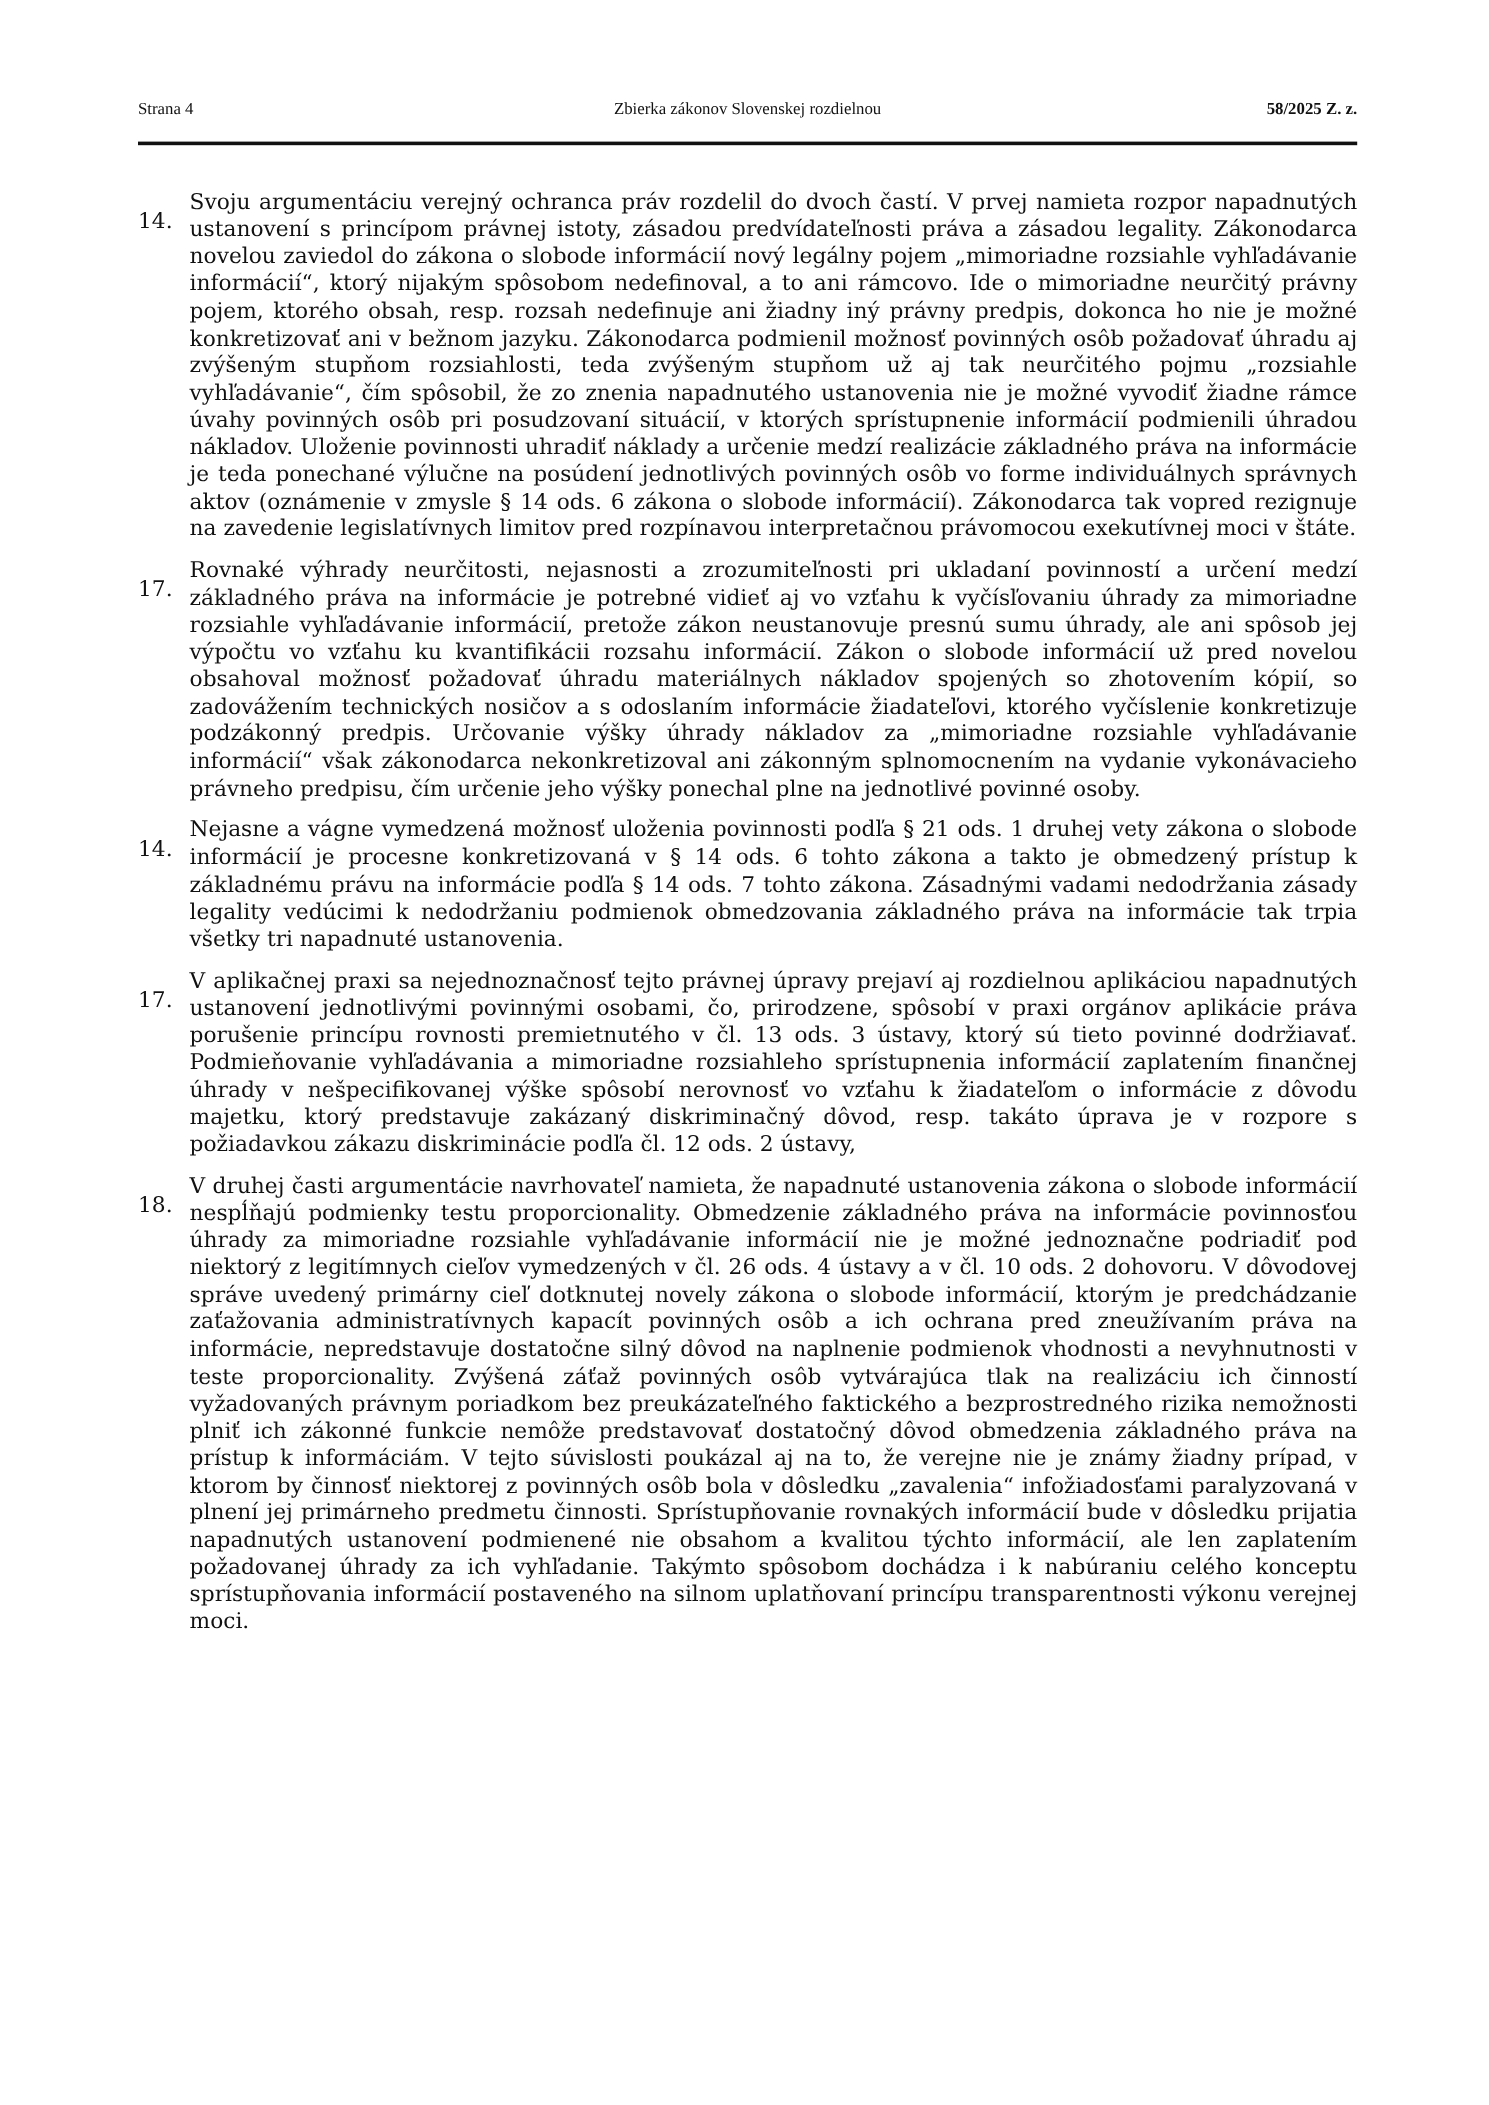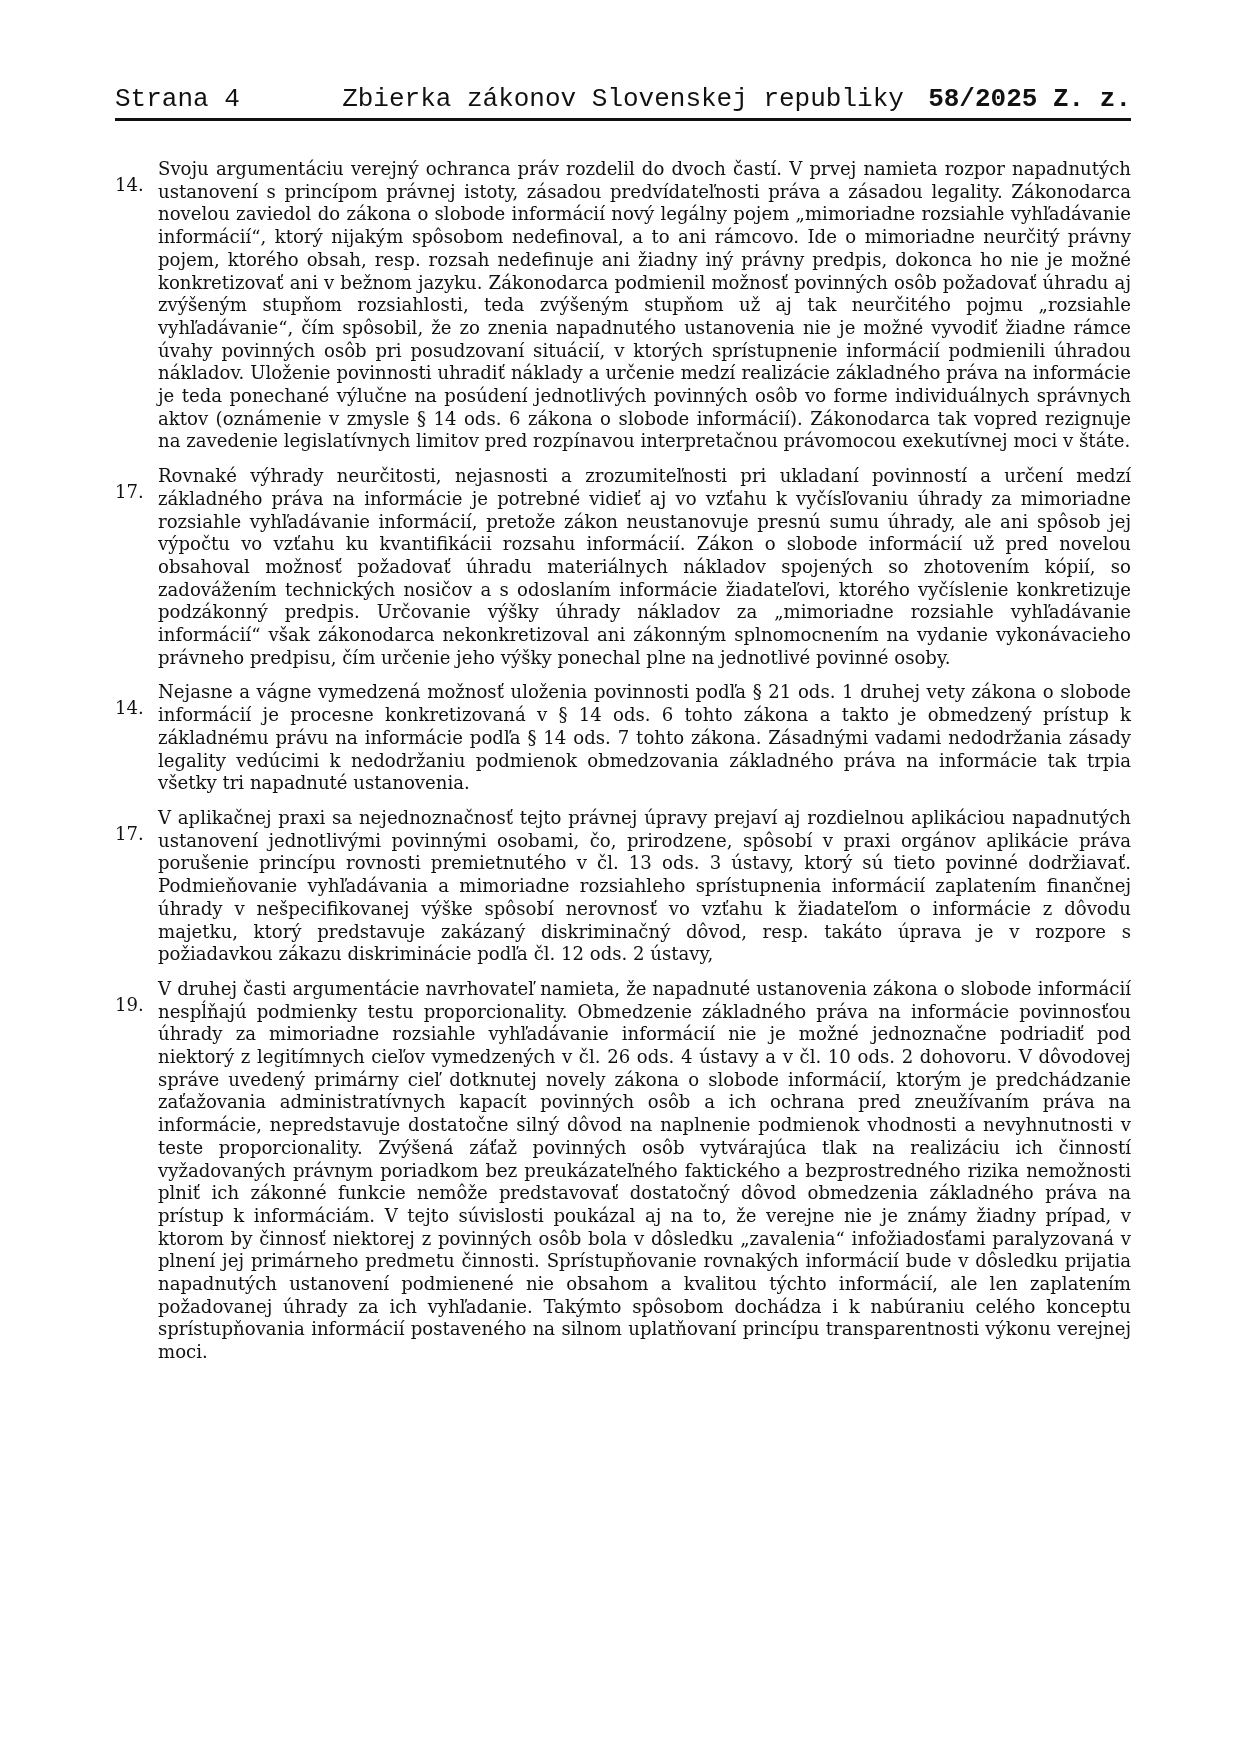--- a/index.html
+++ b/index.html
@@ -1,36 +1,36 @@
 <!DOCTYPE html>
 <html><head>
 <meta charset="utf-8">
 <style>
   html, body { margin: 0; padding: 0; background: #ffffff; }
   body { width: 1241px; height: 1754px; position: relative; overflow: hidden; color: #111; }
   .page { position: absolute; left: 115px; top: 0; width: 1016px; }
   .header { position: absolute; top: 84px; left: 0; width: 1016px; height: 28px;
-            font-family: Liberation Mono, monospace; font-size: 26px; }
+            font-family: Liberation Serif, serif; font-size: 14px; }
   .header .left { position: absolute; left: 0; top: 0; }
   .header .center { position: absolute; left: 0; width: 1016px; text-align: center; top: 0; }
   .header .right { position: absolute; right: 0; top: 0; font-weight: bold; margin-left: 20px; }
   .rule { position: absolute; top: 118px; left: 0; width: 1016px; height: 3px; background: #111; }
   .content { position: absolute; top: 158px; left: 0; width: 1016px;
              font-family: "DejaVu Serif", serif; font-size: 18.1px; line-height: 22.7px; }
   .para { position: relative; padding-left: 43px; margin-bottom: 12px; text-align: justify; }
   .para .num { position: absolute; left: 0; top: 16px; }
   .para .text { display: block; }
 </style>
 </head>
 <body>
 
 <div class="page">
   <div class="header">
     <span class="left">Strana 4</span>
-    <span class="center">Zbierka zákonov Slovenskej republiky</span>
+    <span class="center">Zbierka zákonov Slovenskej rozdielnou</span>
     <span class="right">58/2025 Z. z.</span>
   </div>
   <div class="rule"></div>
 
   <div class="content">
     <div class="para">
       <span class="num">14.</span>
       <span class="text">Svoju argumentáciu verejný ochranca práv rozdelil do dvoch častí. V prvej namieta rozpor napadnutých ustanovení s princípom právnej istoty, zásadou predvídateľnosti práva a zásadou legality. Zákonodarca novelou zaviedol do zákona o slobode informácií nový legálny pojem „mimoriadne rozsiahle vyhľadávanie informácií“, ktorý nijakým spôsobom nedefinoval, a to ani rámcovo. Ide o mimoriadne neurčitý právny pojem, ktorého obsah, resp. rozsah nedefinuje ani žiadny iný právny predpis, dokonca ho nie je možné konkretizovať ani v bežnom jazyku. Zákonodarca podmienil možnosť povinných osôb požadovať úhradu aj zvýšeným stupňom rozsiahlosti, teda zvýšeným stupňom už aj tak neurčitého pojmu „rozsiahle vyhľadávanie“, čím spôsobil, že zo znenia napadnutého ustanovenia nie je možné vyvodiť žiadne rámce úvahy povinných osôb pri posudzovaní situácií, v ktorých sprístupnenie informácií podmienili úhradou nákladov. Uloženie povinnosti uhradiť náklady a určenie medzí realizácie základného práva na informácie je teda ponechané výlučne na posúdení jednotlivých povinných osôb vo forme individuálnych správnych aktov (oznámenie v zmysle § 14 ods. 6 zákona o slobode informácií). Zákonodarca tak vopred rezignuje na zavedenie legislatívnych limitov pred rozpínavou interpretačnou právomocou exekutívnej moci v štáte.</span>
     </div>
     <div class="para">
@@ -39,17 +39,17 @@
     </div>
     <div class="para">
       <span class="num">14.</span>
       <span class="text">Nejasne a vágne vymedzená možnosť uloženia povinnosti podľa § 21 ods. 1 druhej vety zákona o slobode informácií je procesne konkretizovaná v § 14 ods. 6 tohto zákona a takto je obmedzený prístup k základnému právu na informácie podľa § 14 ods. 7 tohto zákona. Zásadnými vadami nedodržania zásady legality vedúcimi k nedodržaniu podmienok obmedzovania základného práva na informácie tak trpia všetky tri napadnuté ustanovenia.</span>
     </div>
     <div class="para">
       <span class="num">17.</span>
       <span class="text">V aplikačnej praxi sa nejednoznačnosť tejto právnej úpravy prejaví aj rozdielnou aplikáciou napadnutých ustanovení jednotlivými povinnými osobami, čo, prirodzene, spôsobí v praxi orgánov aplikácie práva porušenie princípu rovnosti premietnutého v čl. 13 ods. 3 ústavy, ktorý sú tieto povinné dodržiavať. Podmieňovanie vyhľadávania a mimoriadne rozsiahleho sprístupnenia informácií zaplatením finančnej úhrady v nešpecifikovanej výške spôsobí nerovnosť vo vzťahu k žiadateľom o informácie z dôvodu majetku, ktorý predstavuje zakázaný diskriminačný dôvod, resp. takáto úprava je v rozpore s požiadavkou zákazu diskriminácie podľa čl. 12 ods. 2 ústavy,</span>
     </div>
     <div class="para">
-      <span class="num">19.</span>
+      <span class="num">18.</span>
       <span class="text">V druhej časti argumentácie navrhovateľ namieta, že napadnuté ustanovenia zákona o slobode informácií nespĺňajú podmienky testu proporcionality. Obmedzenie základného práva na informácie povinnosťou úhrady za mimoriadne rozsiahle vyhľadávanie informácií nie je možné jednoznačne podriadiť pod niektorý z legitímnych cieľov vymedzených v čl. 26 ods. 4 ústavy a v čl. 10 ods. 2 dohovoru. V dôvodovej správe uvedený primárny cieľ dotknutej novely zákona o slobode informácií, ktorým je predchádzanie zaťažovania administratívnych kapacít povinných osôb a ich ochrana pred zneužívaním práva na informácie, nepredstavuje dostatočne silný dôvod na naplnenie podmienok vhodnosti a nevyhnutnosti v teste proporcionality. Zvýšená záťaž povinných osôb vytvárajúca tlak na realizáciu ich činností vyžadovaných právnym poriadkom bez preukázateľného faktického a bezprostredného rizika nemožnosti plniť ich zákonné funkcie nemôže predstavovať dostatočný dôvod obmedzenia základného práva na prístup k informáciám. V tejto súvislosti poukázal aj na to, že verejne nie je známy žiadny prípad, v ktorom by činnosť niektorej z povinných osôb bola v dôsledku „zavalenia“ infožiadosťami paralyzovaná v plnení jej primárneho predmetu činnosti. Sprístupňovanie rovnakých informácií bude v dôsledku prijatia napadnutých ustanovení podmienené nie obsahom a kvalitou týchto informácií, ale len zaplatením požadovanej úhrady za ich vyhľadanie. Takýmto spôsobom dochádza i k nabúraniu celého konceptu sprístupňovania informácií postaveného na silnom uplatňovaní princípu transparentnosti výkonu verejnej moci.</span>
     </div>
   </div>
 </div>
 
 </body></html>

